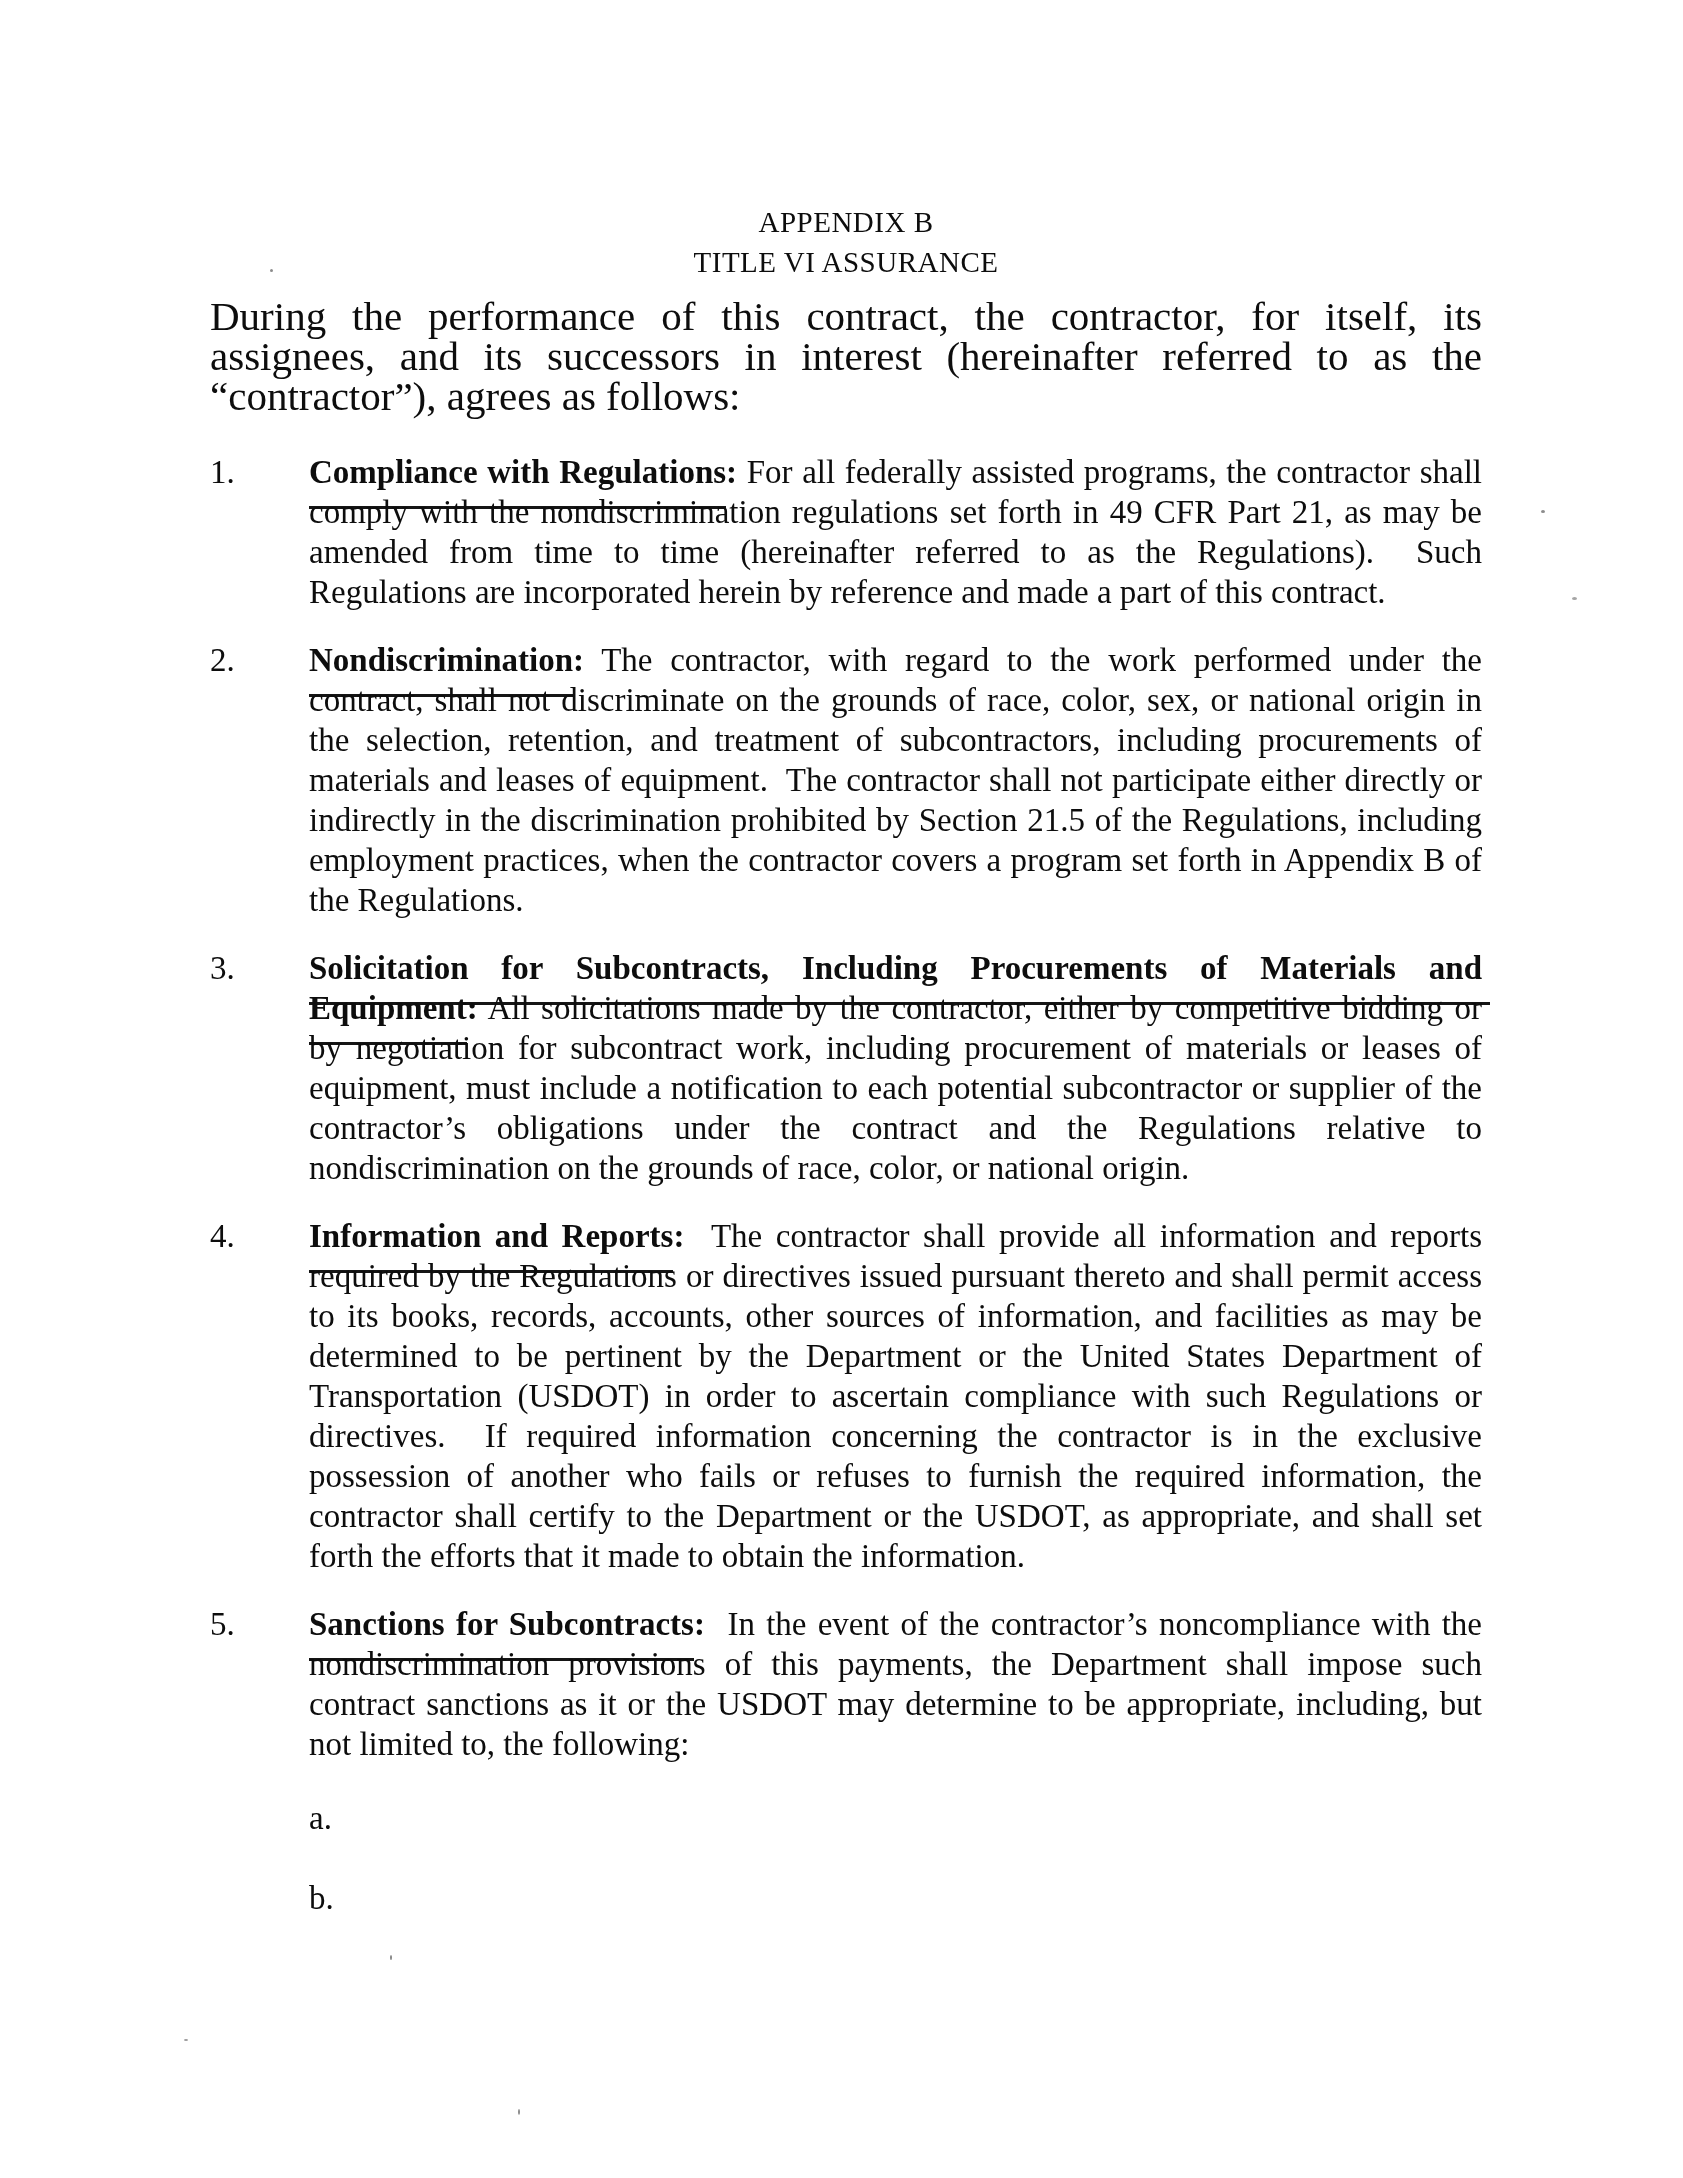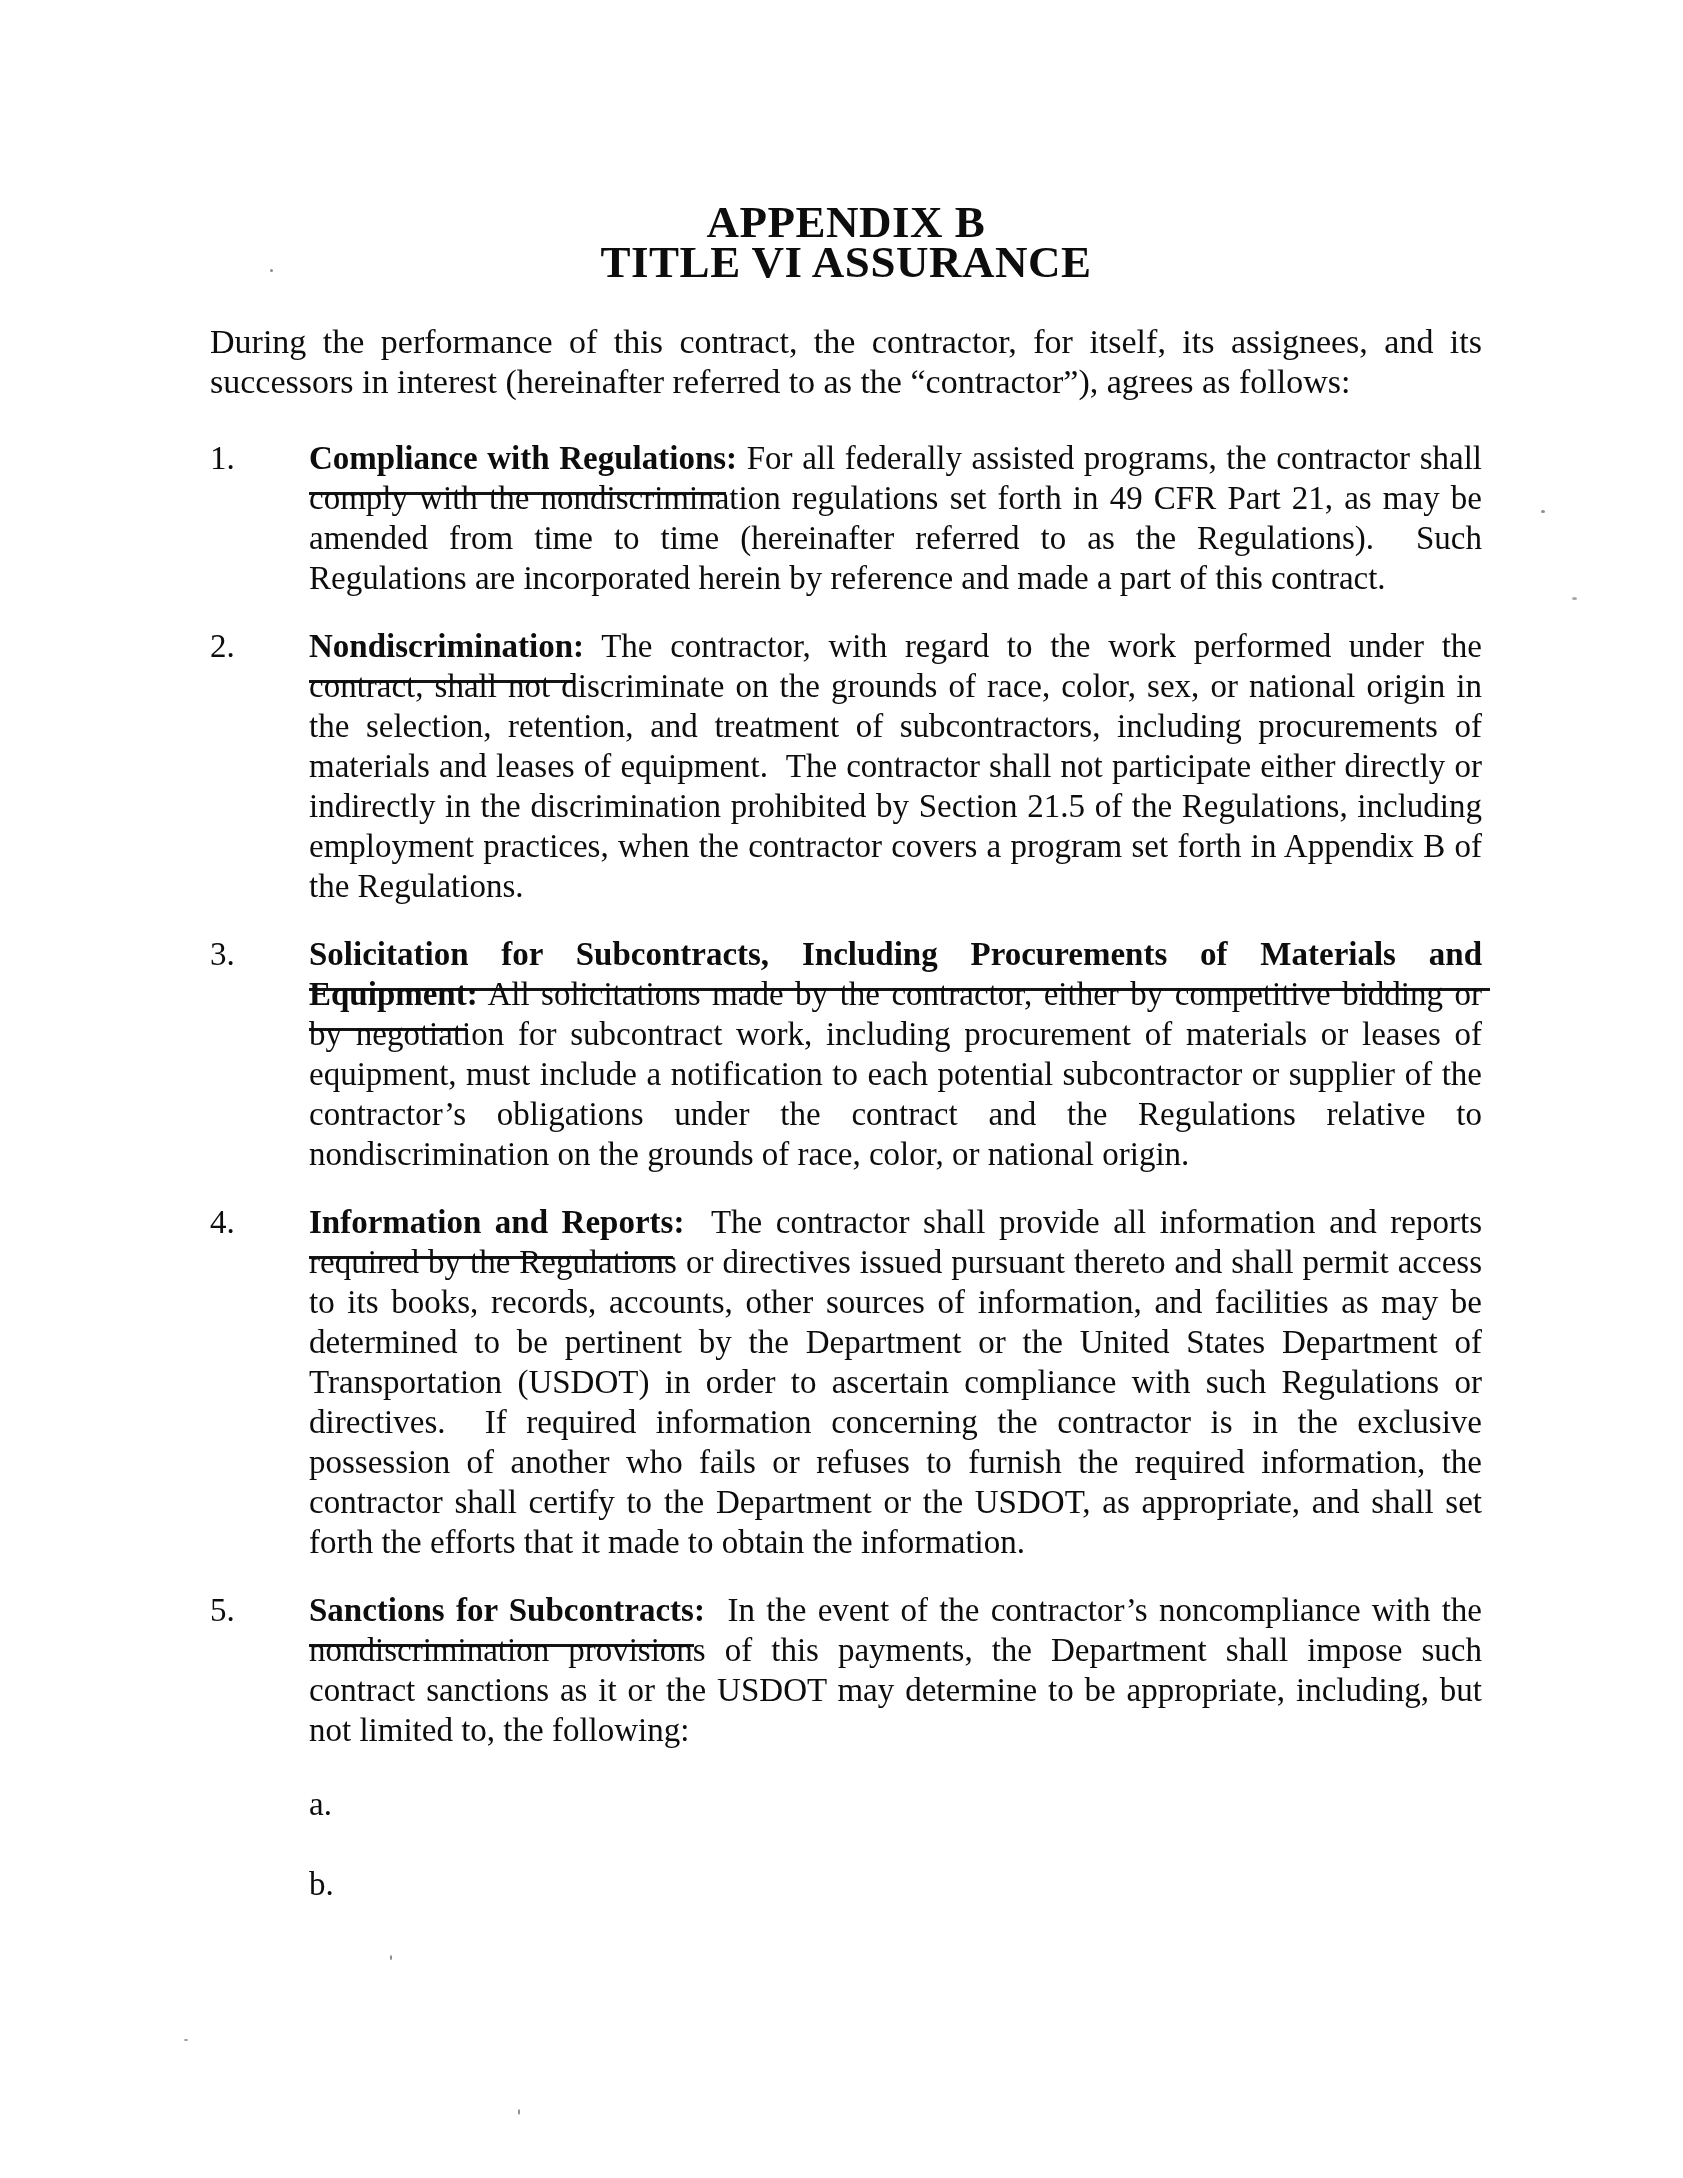--- a/index.html
+++ b/index.html
@@ -13,29 +13,29 @@
     overflow: hidden;
   }
   .content {
     position: absolute;
     left: 210px;
     top: 202px;
     width: 1272px;
   }
   .titleblock {
     text-align: center;
-    font-weight: bold;
-    font-size: 45px;
+    font-weight: normal;
+    font-size: 29px;
     line-height: 40px;
     letter-spacing: 0.5px;
-    margin-bottom: 40px;
+    margin-bottom: 14px;
   }
   .intro {
     margin: 0 0 36px 0;
-    font-size: 34px;
+    font-size: 41px;
     line-height: 40px;
     text-align: justify;
     white-space: pre-wrap;
   }
   .section {
     display: flex;
     margin-bottom: 28px;
     font-size: 33px;
     line-height: 40px;
   }

